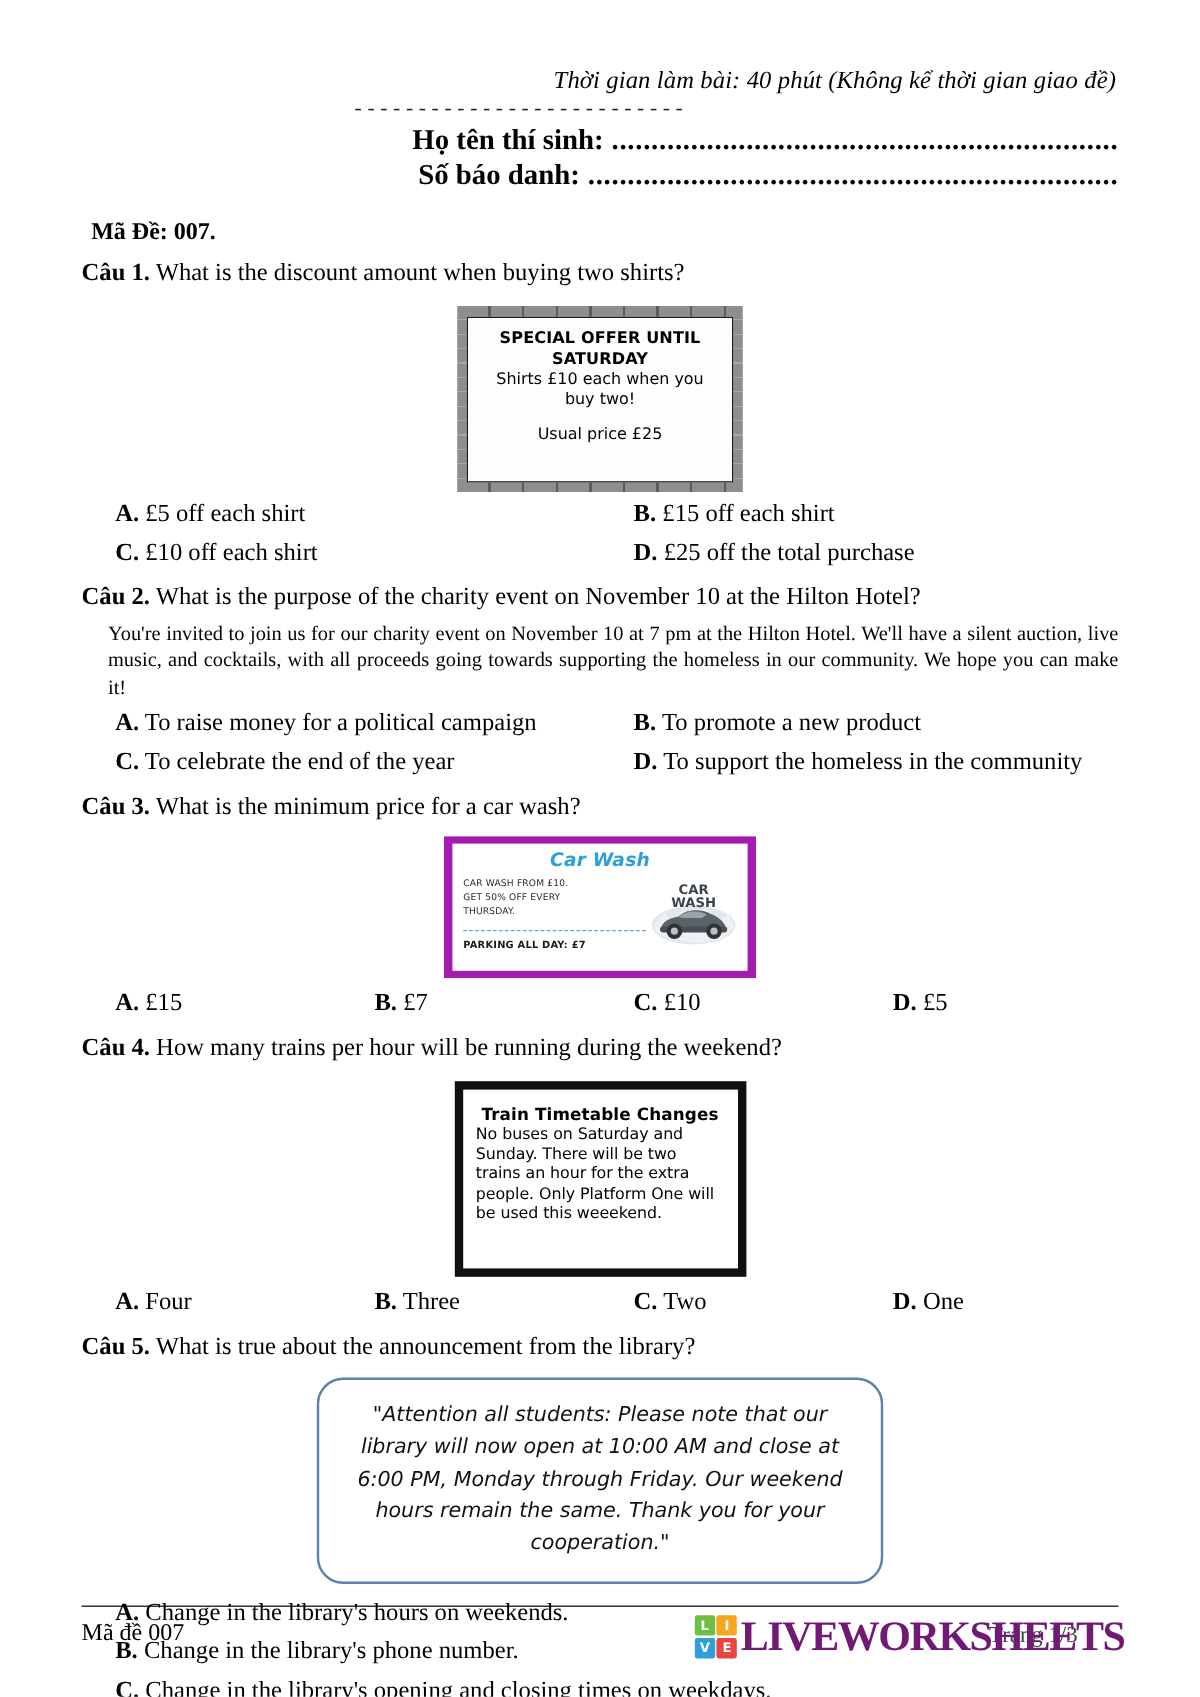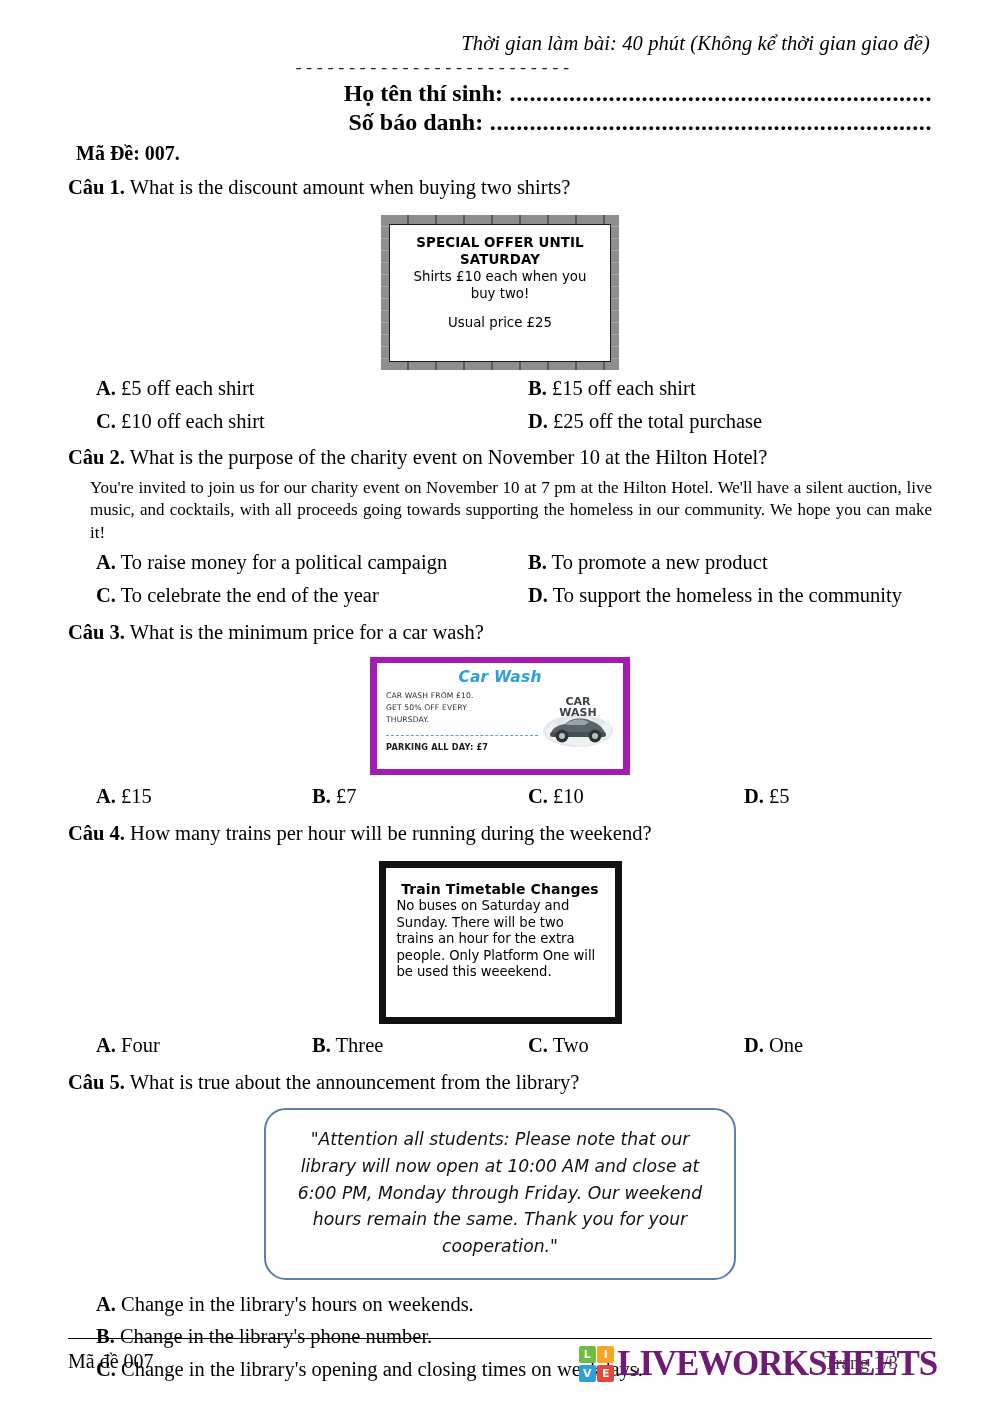--- a/index.html
+++ b/index.html
@@ -21,21 +21,21 @@
     height: 1414px;
     box-sizing: border-box;
     padding: 0 68px;
   }
 
   
   .exam-time {
     text-align: right;
     font-style: italic;
     font-size: 20.5px;
-    padding-top: 32px;
+    padding-top: 56px;
     padding-right: 2px;
     letter-spacing: .1px;
   }
   .dash-rule {
     text-align: center;
     font-size: 17px;
     letter-spacing: .5px;
     margin-top: 4px;
     margin-right: 135px;
     color: #222;
@@ -49,21 +49,21 @@
     white-space: nowrap;
     text-align: right;
   }
   .field-line .dots {
     font-weight: bold;
     letter-spacing: .6px;
   }
   .ma-de {
     font-size: 20px;
     font-weight: bold;
-    margin-top: 6px;
+    margin-top: 22px;
     padding-left: 8px;
   }
 
   
   .q-line {
     font-size: 20.5px;
     margin-top: 10px;
     line-height: 1.26;
   }
   .q-label { font-weight: bold; margin-top: 16px; }

